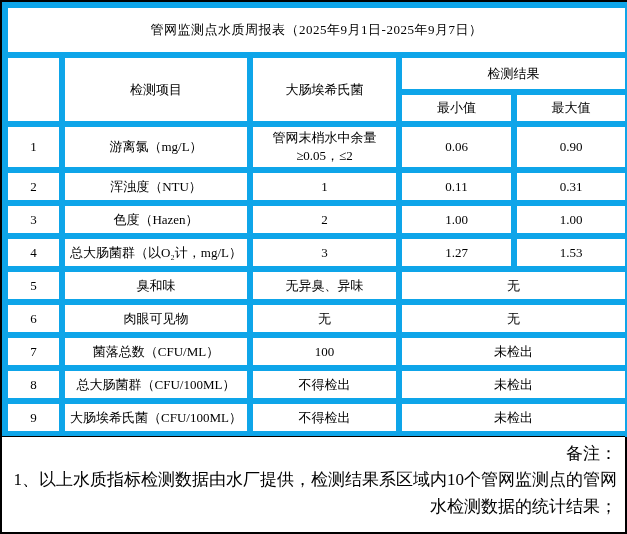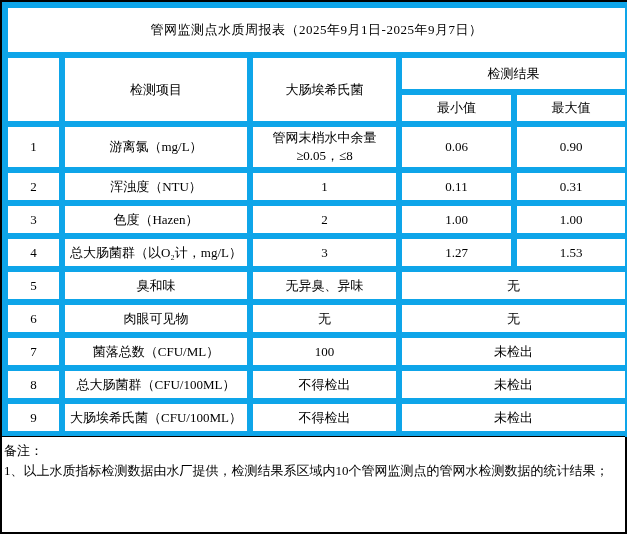--- a/index.html
+++ b/index.html
@@ -42,24 +42,24 @@
     letter-spacing: 0.5px;
   }
   tr.hdr1 td, tr.hdr1 th { height: 37px; }
   tr.hdr2 td, tr.hdr2 th { height: 32px; }
   tr.row-tall td { height: 36px; }
   tr.row td { height: 33px; }
   .notes {
     flex: 1 1 auto;
     border-top: 1px solid #000000;
     margin-top: -1px;
-    padding: 4px 2px;
-    font-size: 13px;
+    padding: 4px 8px;
+    font-size: 17px;
     line-height: 1.55;
-    text-align: left;
+    text-align: right;
   }
   .notes p { margin: 0; }
 </style>
 </head>
 <body>
 
 <div class="page">
   <table class="report">
     <colgroup>
       <col style="width:57px">
@@ -79,21 +79,21 @@
         <td colspan="2">检测结果</td>
       </tr>
       <tr class="hdr2">
         <td>最小值</td>
         <td>最大值</td>
       </tr>
 
       <tr class="row-tall">
         <td>1</td>
         <td>游离氯（mg/L）</td>
-        <td>管网末梢水中余量≥0.05，≤8</td>
+        <td>管网末梢水中余量≥0.05，≤2</td>
         <td>0.06</td>
         <td>0.90</td>
       </tr>
       <tr class="row">
         <td>2</td>
         <td>浑浊度（NTU）</td>
         <td>1</td>
         <td>0.11</td>
         <td>0.31</td>
       </tr>

